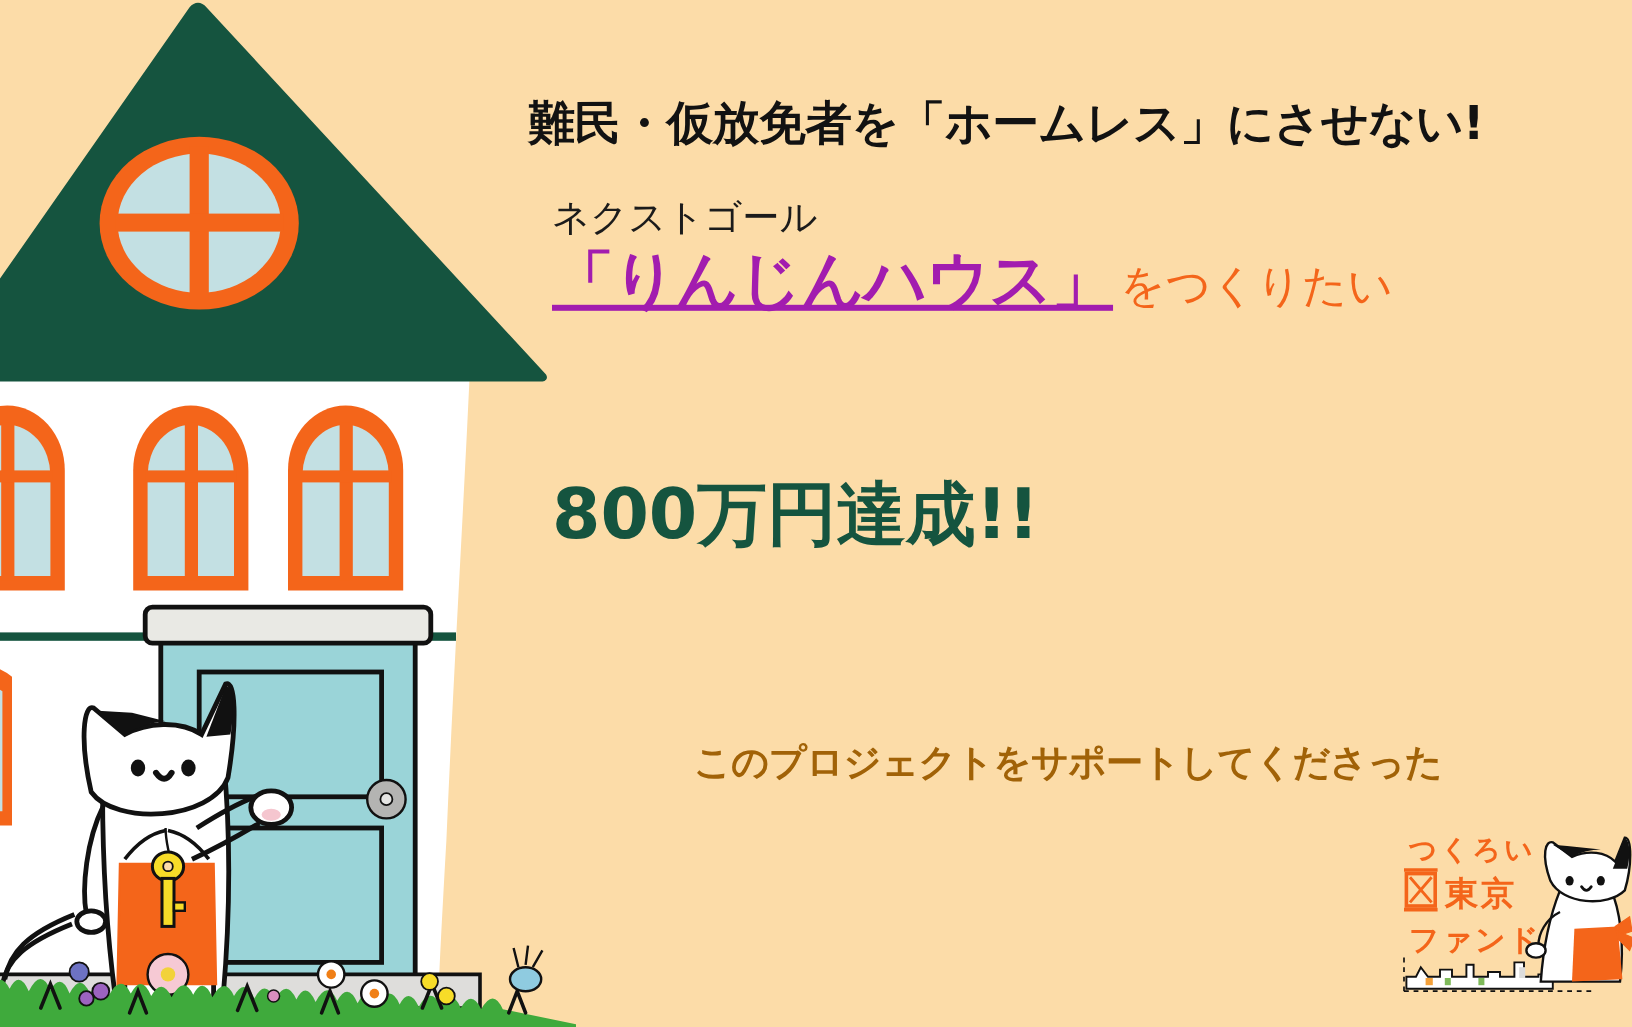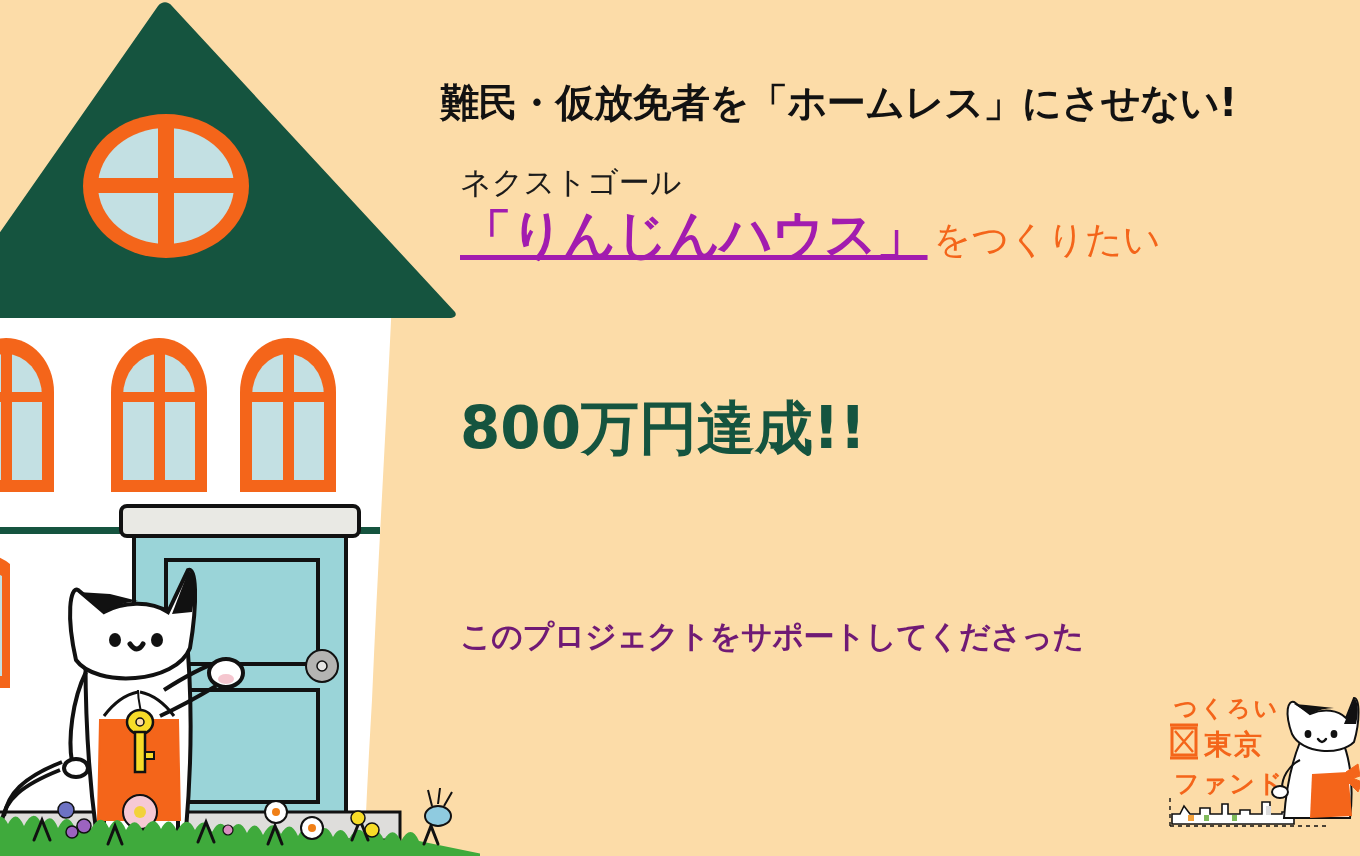--- a/index.html
+++ b/index.html
@@ -45,21 +45,21 @@
   .goal-1{
     font-size:56px;font-weight:700;letter-spacing:1px;
     line-height:1.05;white-space:nowrap;
   }
   .goal-2{
     font-size:58px;font-weight:700;letter-spacing:0px;
     line-height:1.05;white-space:nowrap;
     text-align:left;padding-right:56px;margin-top:20px;
   }
 
-  .thanks{position:absolute;left:28px;top:614px;width:860px;color:#701a75;}
+  .thanks{position:absolute;left:28px;top:614px;width:860px;color:#a16207;text-align:center;}
   .thanks-line{
     font-size:31px;font-weight:700;line-height:1.45;
     letter-spacing:-0.5px;white-space:nowrap;
   }
 
   
   #logo{position:absolute;left:1164px;top:690px;width:196px;height:142px;}
   #logo svg{display:block;width:196px;height:142px;}
 </style>
 </head>

